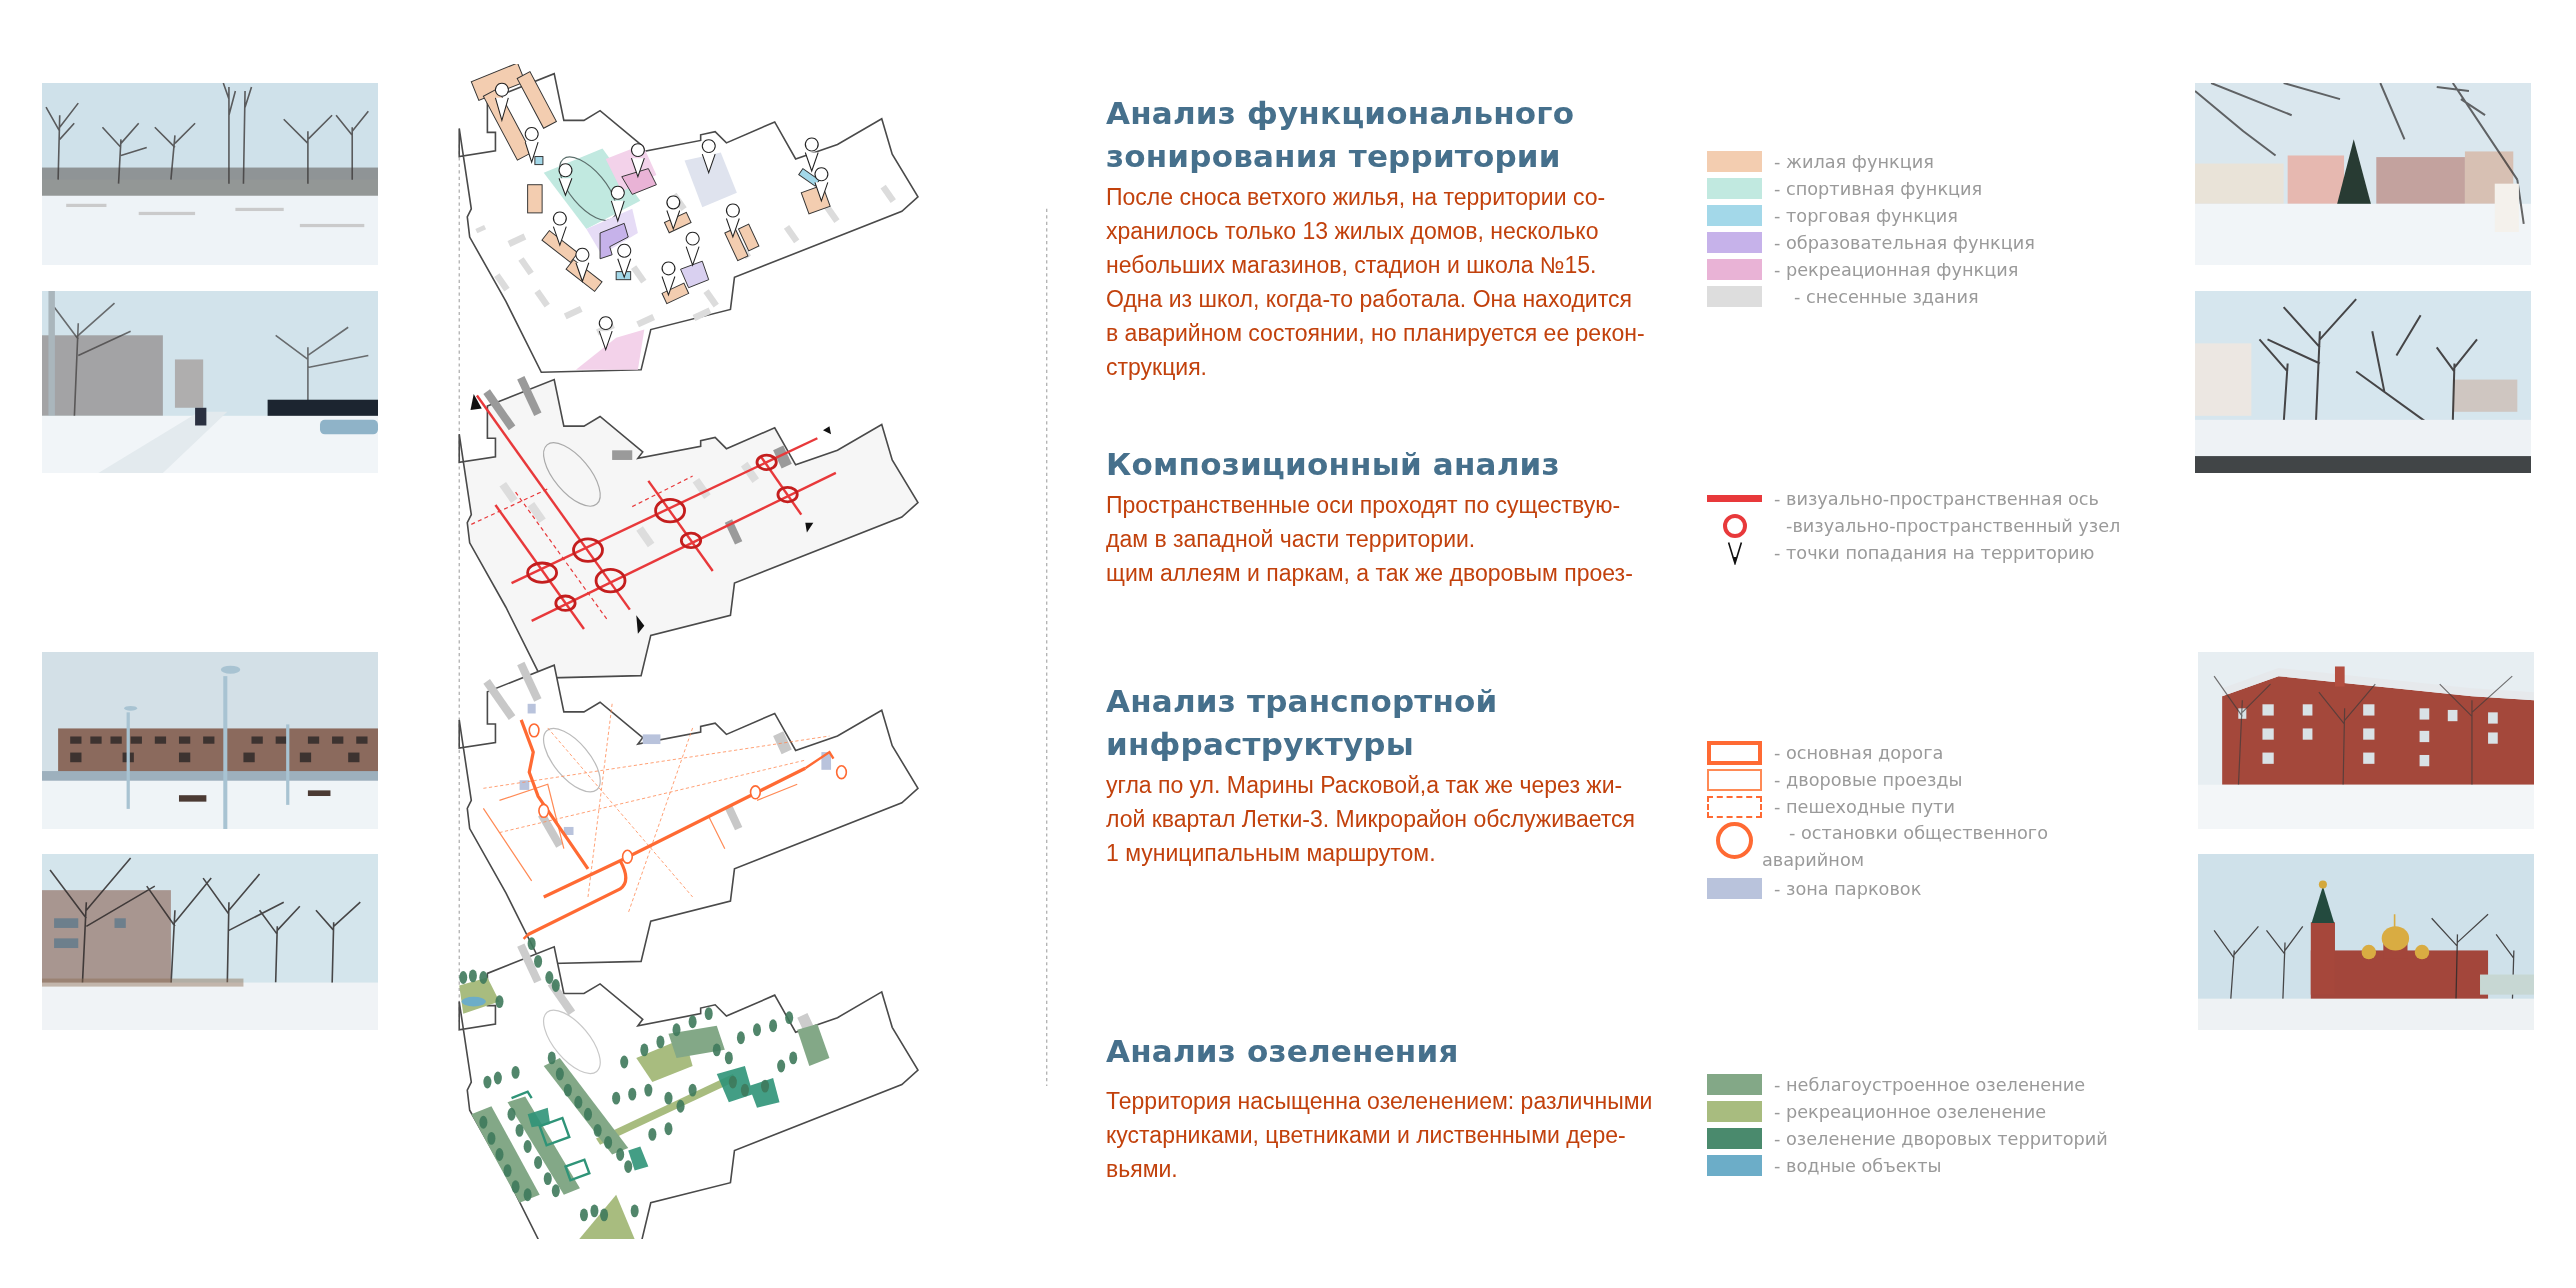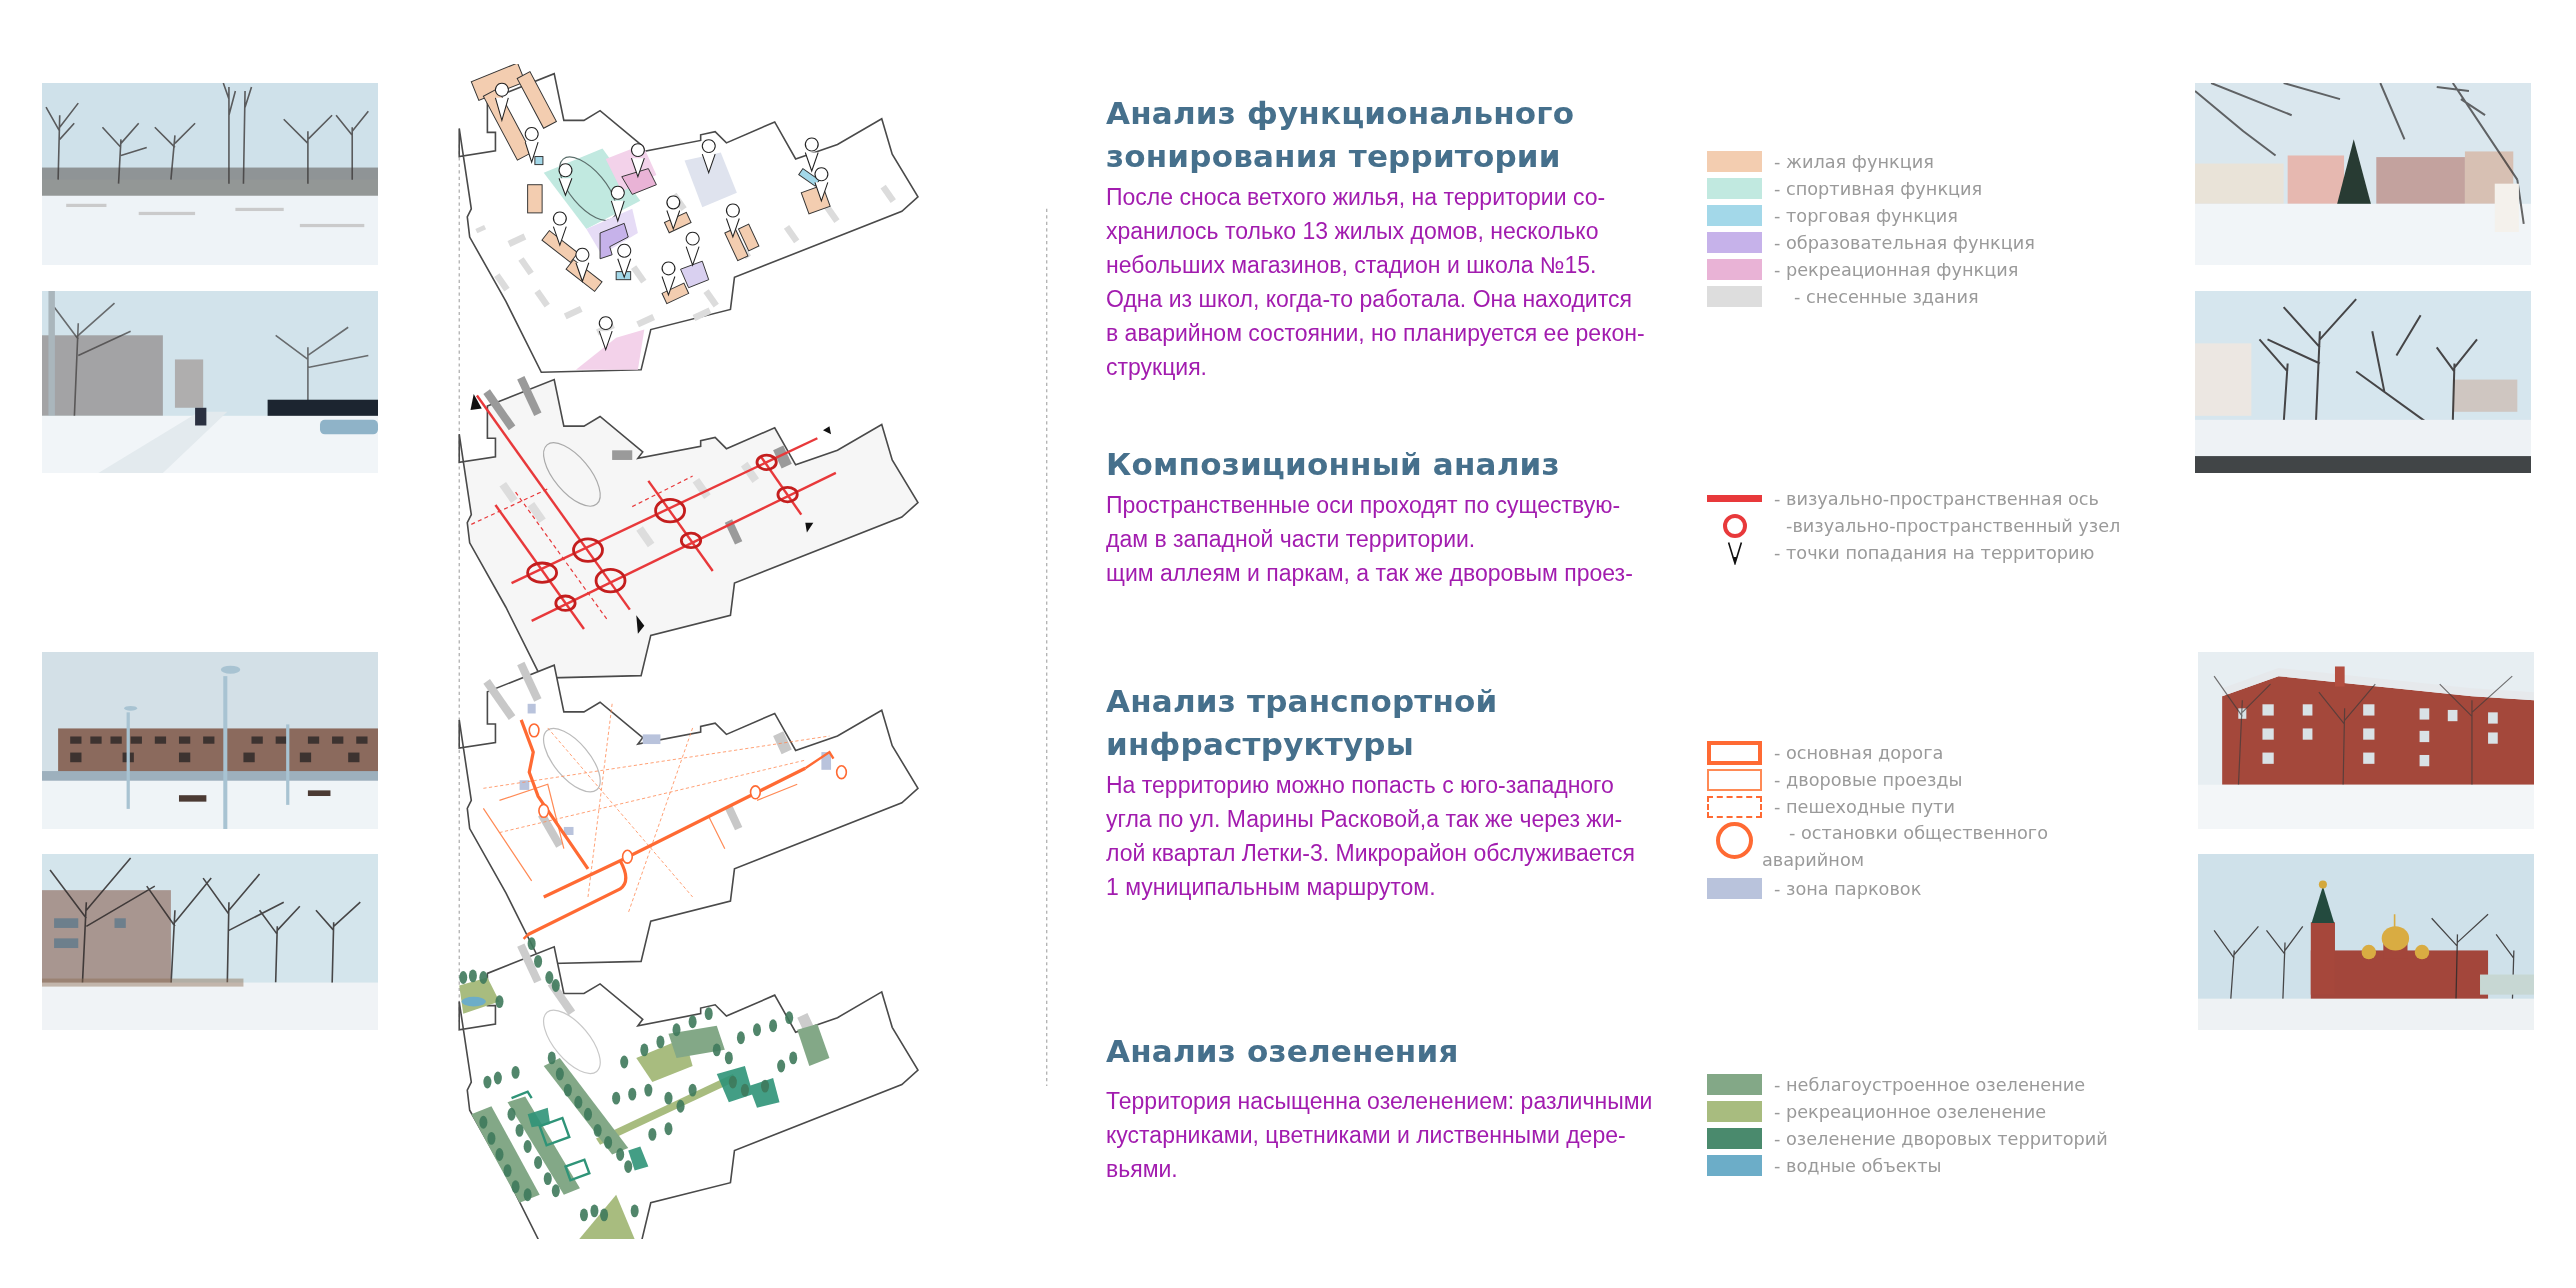--- a/index.html
+++ b/index.html
@@ -14,21 +14,21 @@
   #diagram { position: absolute; left: 451px; top: 64px; width: 612px; height: 1175px; }
   #diagram svg { width: 100%; height: 100%; display: block; }
 
   
   .section { position: absolute; left: 1106px; width: 580px; }
   .section h2 {
     color: #46708c; font-family: "DejaVu Sans", sans-serif; font-weight: bold;
     font-size: 31px; line-height: 43px; letter-spacing: 0.2px;
   }
   .section p {
-    color: #a21caf; font-family: "Liberation Sans", sans-serif;
+    color: #c2410c; font-family: "Liberation Sans", sans-serif;
     font-size: 23px; line-height: 34px; margin-top: 1.6px;
   }
 
   
   .legend { position: absolute; left: 1707px; }
   .legend-row { display: flex; align-items: center; height: 27px; }
   .swatch { width: 55px; height: 21px; flex: 0 0 55px; }
   .legend-label {
     margin-left: 12px; color: #9a9a9a; font-family: "DejaVu Sans", sans-serif;
     font-size: 17.7px; white-space: nowrap;
@@ -524,21 +524,20 @@
     <span style="display:block">щим аллеям и паркам, а так же дворовым проез-</span>
   </p>
 </div>
 
 <div class="section" style="top:680px;">
   <h2>
     <span style="display:block">Анализ транспортной</span>
     <span style="display:block">инфраструктуры</span>
   </h2>
   <p>
-    <span style="display:block">На территорию можно попасть с юго-западного</span>
     <span style="display:block">угла по ул. Марины Расковой,а  так же через жи-</span>
     <span style="display:block">лой квартал Летки-3. Микрорайон обслуживается</span>
     <span style="display:block">1 муниципальным маршрутом.</span>
   </p>
 </div>
 
 <div class="section" style="top:1030px;">
   <h2>
     <span style="display:block">Анализ озеленения</span>
   </h2>

